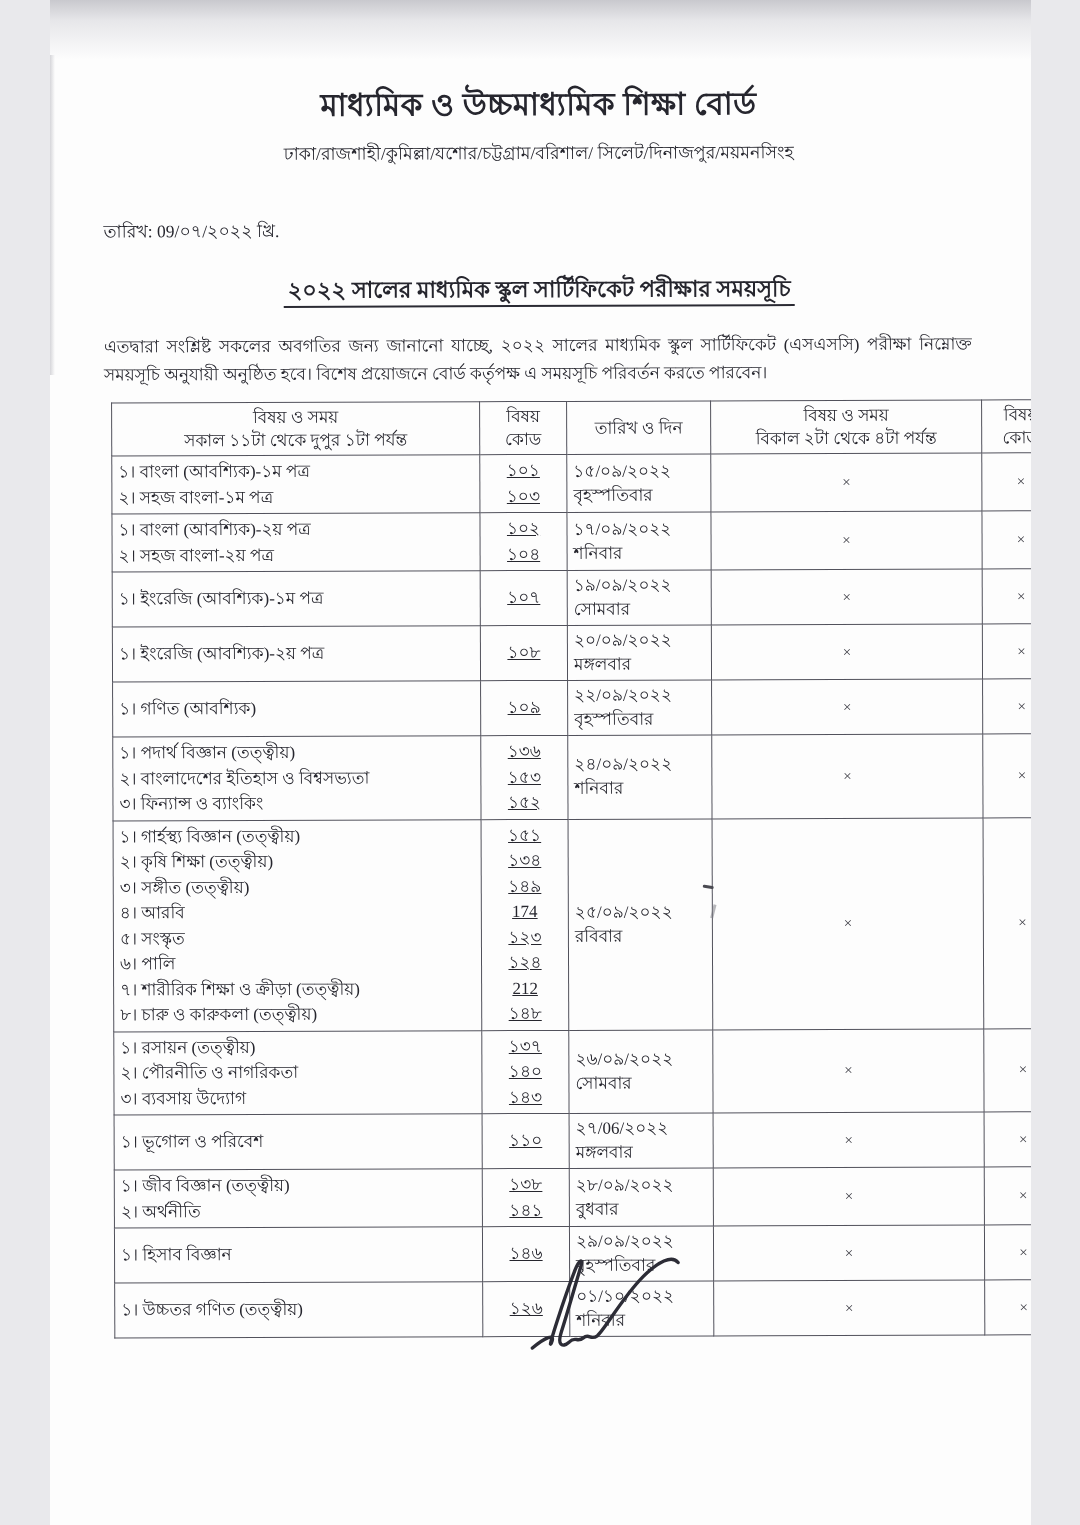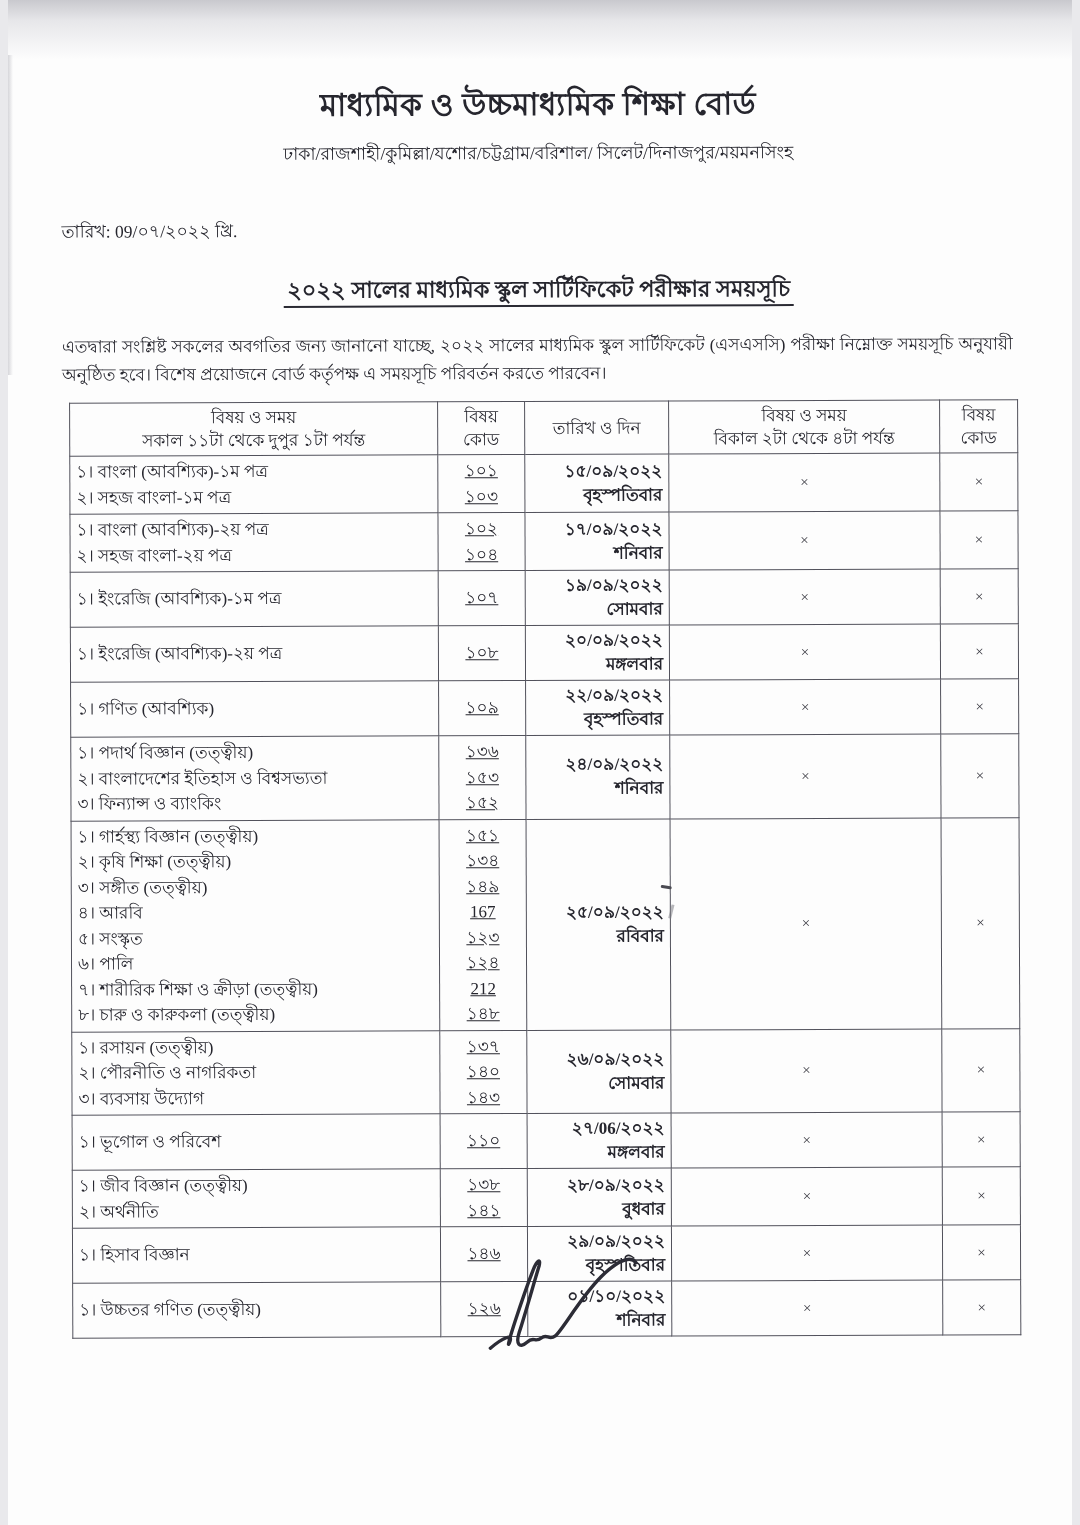--- a/index.html
+++ b/index.html
@@ -2,21 +2,21 @@
 <html lang="bn"><head>
 <meta charset="utf-8">
 <style>
   html,body{margin:0;padding:0;}
   body{
     background:#e9e9ec;
     font-family:"Liberation Serif","DejaVu Serif",serif;
   }
   .page{
     position:relative;
-    width:1064px;
+    width:981px;
     height:1525px;
     margin:0 auto;
     background:#fdfdfd;
     color:#26262e;
     overflow:hidden;
   }
   .top-shade{
     position:absolute;top:0;left:0;right:0;height:60px;
     background:linear-gradient(#c9c9ce 0%, #e7e7ea 35%, rgba(255,255,255,0) 100%);
     pointer-events:none;
@@ -66,21 +66,21 @@
   col.c-subject{width:368px;}
   col.c-code{width:87px;}
   col.c-date{width:144px;}
   col.c-pm{width:271px;}
   col.c-pmcode{width:78px;}
   th{ font-weight:normal; text-align:center; line-height:23px; padding:4px 2px; }
   .subject-cell{ text-align:left; padding-left:9px; }
   .subject-line{ line-height:25.5px; white-space:nowrap; overflow:hidden; }
   .code-cell{ text-align:center;text-decoration:underline; }
   .code-line{ line-height:25.5px; }
-  .date-cell{ text-align:right;font-weight:bold; }
+  .date-cell{ text-align:left; }
   .date-line{ line-height:24px; }
   .pm-cell,.pmcode-cell{ text-align:center; font-size:15px; color:#3a3a42; }
   .signature{
     position:absolute; left:452px; top:1252px;
   }
   .artifact-dash{
     position:absolute; left:652px; top:886px; width:11px; height:2.6px;
     background:#4a4a52; transform:rotate(9deg); border-radius:2px;
   }
   .artifact-dot{
@@ -244,21 +244,21 @@
               <div class="subject-line">৪। আরবি</div>
               <div class="subject-line">৫। সংস্কৃত</div>
               <div class="subject-line">৬। পালি</div>
               <div class="subject-line">৭। শারীরিক শিক্ষা ও ক্রীড়া (তত্ত্বীয়)</div>
               <div class="subject-line">৮। চারু ও কারুকলা (তত্ত্বীয়)</div>
             </td>
             <td class="code-cell">
               <div class="code-line">১৫১</div>
               <div class="code-line">১৩৪</div>
               <div class="code-line">১৪৯</div>
-              <div class="code-line">167</div>
+              <div class="code-line">174</div>
               <div class="code-line">১২৩</div>
               <div class="code-line">১২৪</div>
               <div class="code-line">212</div>
               <div class="code-line">১৪৮</div>
             </td>
             <td class="date-cell">
               <div class="date-line">২৫/০৯/২০২২</div>
               <div class="date-line">রবিবার</div>
             </td>
             <td class="pm-cell">×</td>

